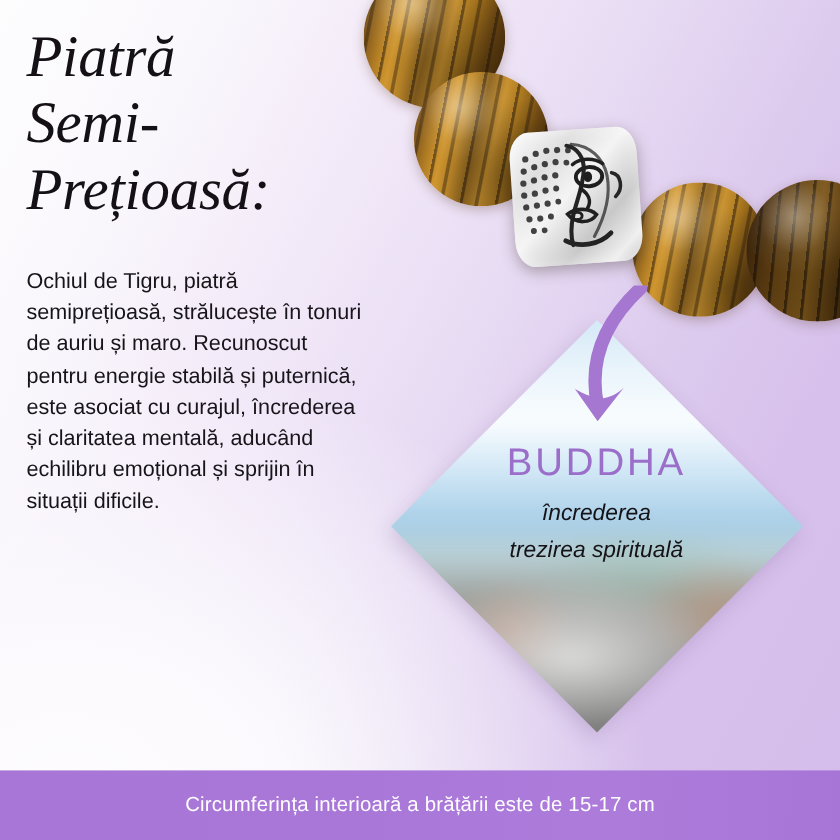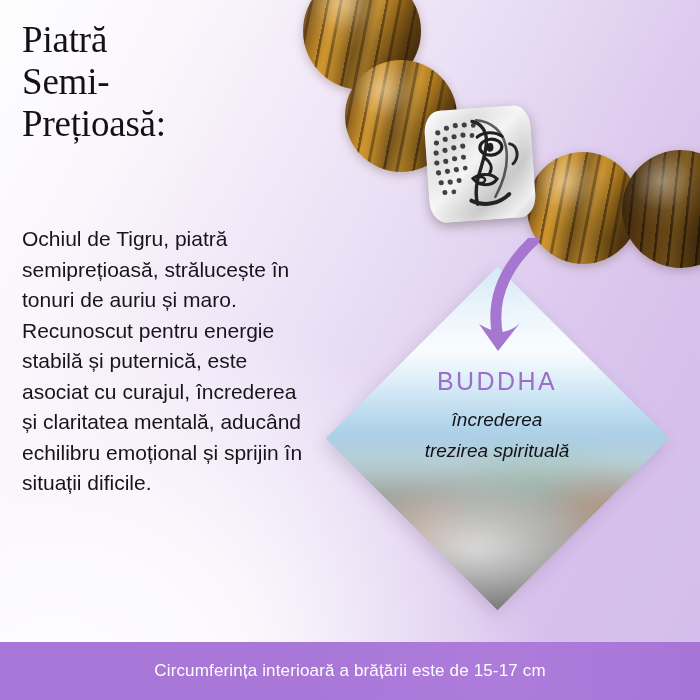--- a/index.html
+++ b/index.html
@@ -133,50 +133,51 @@
     height: 125px;
   }
 
   
   .headline {
     position: absolute;
     left: 22px;
     top: 19px;
     width: 300px;
     font-family: "Liberation Serif", serif;
-    font-size: 37px;
+    font-size: 49px;
     line-height: 1.13;
     color: #141016;
     letter-spacing: -0.2px;
+    font-style: italic;
   }
   .headline .hl-line { display: block; white-space: nowrap; }
 
   .body-copy {
     position: absolute;
     left: 22px;
     top: 203px;
     width: 288px;
     font-family: "Liberation Sans", sans-serif;
-    font-size: 21px;
+    font-size: 18px;
     line-height: 1.455;
     color: #17151a;
   }
 
   .diamond-text {
     position: absolute;
     left: 497px;
     top: 366px;
     width: 300px;
     margin-left: -150px;
     text-align: center;
     pointer-events: none;
   }
   .buddha-title {
     font-family: "Liberation Sans", sans-serif;
-    font-size: 25px;
+    font-size: 32px;
     letter-spacing: 2.4px;
     color: #9b6fc9;
     line-height: 1.2;
   }
   .attr-list {
     margin-top: 9px;
     font-family: "Liberation Sans", sans-serif;
     font-style: italic;
     font-size: 19px;
     color: #151317;

